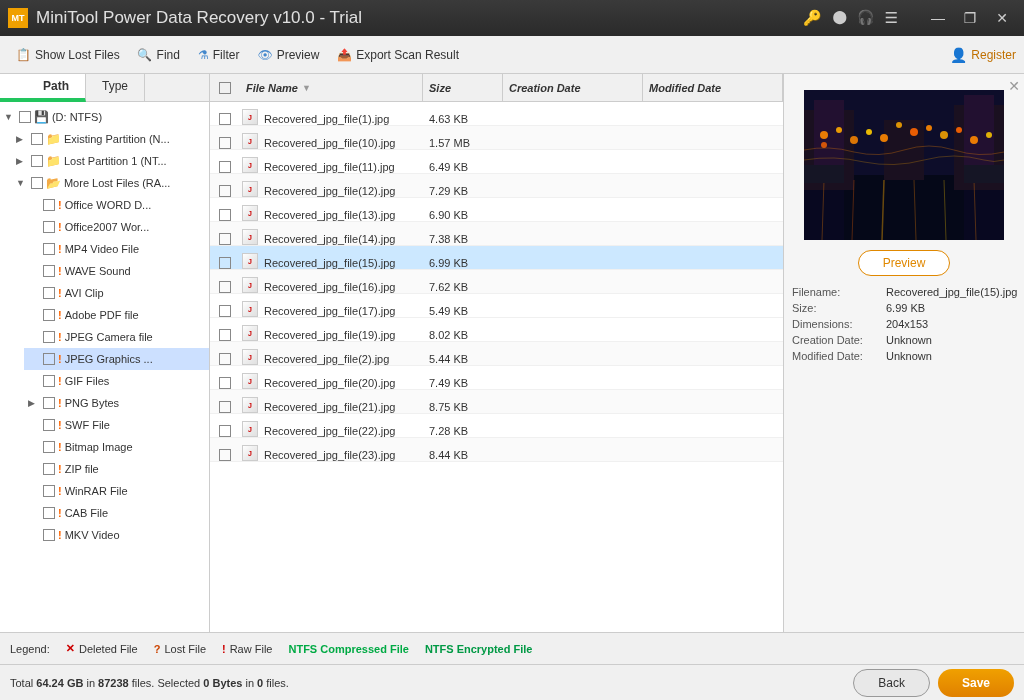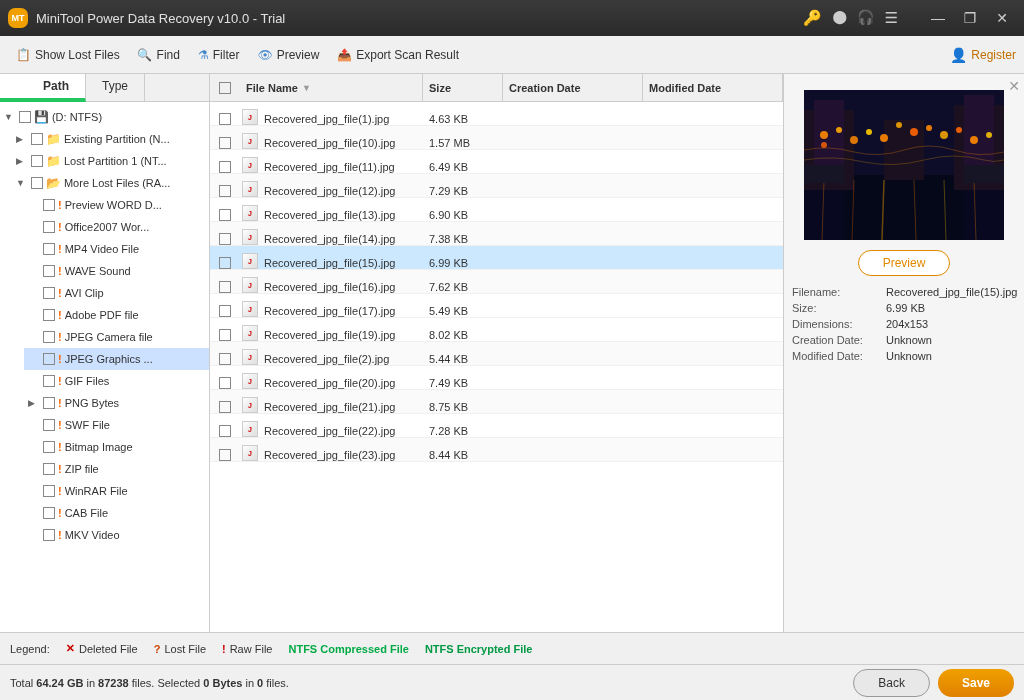--- a/index.html
+++ b/index.html
@@ -9,22 +9,22 @@
     .title-bar {
       background: linear-gradient(to bottom, #3a3a3a, #2a2a2a);
       color: #fff;
       height: 36px;
       display: flex;
       align-items: center;
       padding: 0 8px;
       justify-content: space-between;
     }
     .title-left { display: flex; align-items: center; gap: 8px; }
-    .title-icon { width: 20px; height: 20px; background: #f0a000; border-radius: 7px; display: flex; align-items: center; justify-content: center; font-size: 10px; color: #fff; font-weight: bold; }
-    .title-text { font-size: 13px; color: #e0e0e0; }
+    .title-icon { width: 20px; height: 20px; background: #f0a000; border-radius: 0; display: flex; align-items: center; justify-content: center; font-size: 10px; color: #fff; font-weight: bold; }
+    .title-text { font-size: 17px; color: #e0e0e0; }
     .title-controls { display: flex; gap: 4px; align-items: center; }
     .title-btn { width: 28px; height: 28px; background: transparent; border: none; color: #ccc; cursor: pointer; font-size: 14px; display: flex; align-items: center; justify-content: center; border-radius: 3px; }
     .title-icons { display: flex; gap: 10px; margin-right: 10px; }
 
     
     .toolbar {
       background: #f0f0f0;
       border-bottom: 1px solid #ccc;
       height: 38px;
       display: flex;
@@ -95,20 +95,21 @@
       flex-direction: column;
       background: #fff;
       border-right: 1px solid #ccc;
     }
     .file-list-header {
       display: flex;
       background: #f0f0f0;
       border-bottom: 1px solid #ccc;
       height: 28px;
       align-items: center;
+      font-style: italic;
     }
     .fl-check-col { width: 30px; display: flex; align-items: center; justify-content: center; flex-shrink: 0; }
     .fl-col {
       display: flex; align-items: center; padding: 0 6px;
       font-size: 11px; font-weight: bold; color: #333;
       border-right: 1px solid #ccc; height: 100%; cursor: pointer;
     }
     .fl-col.name { flex: 1; }
     .fl-col.size { width: 80px; flex-shrink: 0; }
     .fl-col.creation { width: 140px; flex-shrink: 0; }
@@ -295,21 +296,21 @@
         <span class="tree-expand">▼</span>
         <span class="tree-check"></span>
         <span style="font-size:12px;">📂</span>
         <span class="tree-label">More Lost Files (RA...</span>
       </div>
 
       <div class="tree-item tree-indent2">
         <span class="tree-expand"></span>
         <span class="tree-check"></span>
         <span class="warn-icon">!</span>
-        <span class="tree-label">Preview WORD D...</span>
+        <span class="tree-label">Office WORD D...</span>
       </div>
       <div class="tree-item tree-indent2">
         <span class="tree-expand"></span>
         <span class="tree-check"></span>
         <span class="warn-icon">!</span>
         <span class="tree-label">Office2007 Wor...</span>
       </div>
       <div class="tree-item tree-indent2">
         <span class="tree-expand"></span>
         <span class="tree-check"></span>

